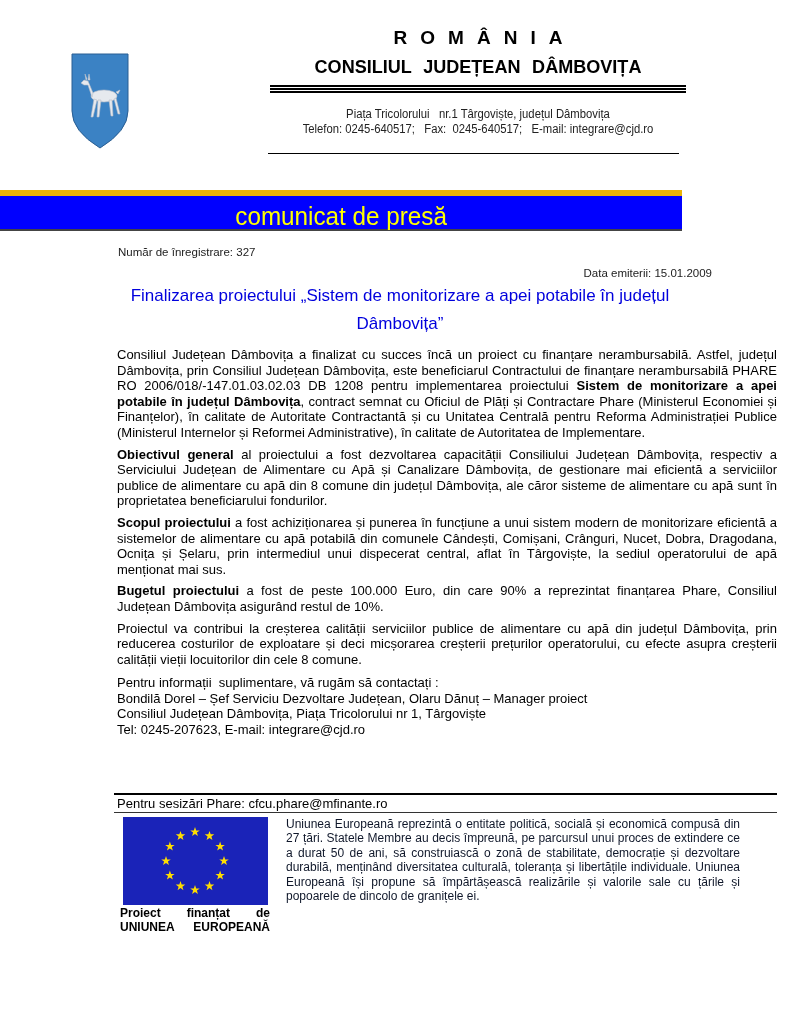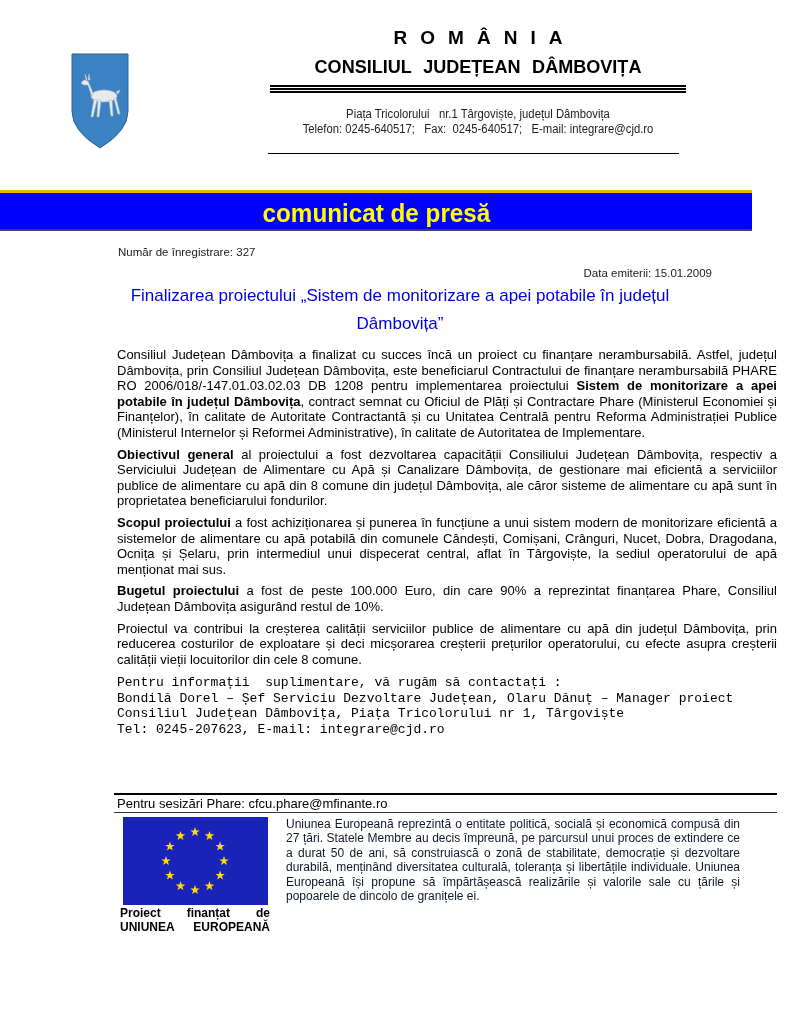--- a/index.html
+++ b/index.html
@@ -9,36 +9,36 @@
     
     #crest { left: 71px; top: 53px; width: 58px; width: 57px; height: 96px; }
     #country { left: 270px; width: 416px; top: 26px; text-align: center; font-weight: bold; font-size: 19px; letter-spacing: 13px; line-height: 24px; padding-left: 13px; box-sizing: border-box; }
     #council { left: 270px; width: 416px; top: 55px; text-align: center; font-weight: bold; font-size: 19px; line-height: 24px; word-spacing: 7px; transform: scaleX(0.95); }
     #triple-rule { left: 270px; width: 416px; top: 85px; height: 8px; }
     #triple-rule div { height: 2px; background: #000; margin-bottom: 1px; }
     #address { left: 262px; width: 432px; top: 107px; text-align: center; font-size: 12px; line-height: 15px; color: #222; transform: scaleX(0.94); }
     #thin-rule { left: 268px; width: 411px; top: 153px; height: 1px; background: #000; }
 
     
-    #banner { left: 0; top: 190px; width: 752px; height: 41px; background: #0000ff; border-top: 3px solid #eab308; border-bottom: 2px solid #444; box-sizing: border-box; text-align: center; font-weight: bold; }
+    #banner { left: 0; top: 190px; width: 682px; height: 41px; background: #0000ff; border-top: 6px solid #eab308; border-bottom: 2px solid #444; box-sizing: border-box; text-align: center; }
     #banner span { color: #ffff00; font-size: 25px; line-height: 40px; display: inline-block; transform: scaleX(0.97); }
 
     
     #reg-no { left: 118px; top: 246px; font-size: 11.5px; color: #222; }
     #issue-date { right: 78px; top: 267px; font-size: 11.5px; color: #222; }
 
     
     #title { left: 110px; width: 580px; top: 282px; text-align: center; font-size: 17px; line-height: 28px; color: #0000dd; }
 
     
     #body-text { left: 117px; width: 660px; top: 347px; font-size: 13px; line-height: 15.6px; text-align: justify; }
     #body-text p { margin: 0 0 6px 0; }
     #body-text p.nomb { margin-bottom: 0; }
     #body-text b { font-weight: bold; }
-    .contact-line { display: block; text-align: left; font-family: Liberation Mono, monospace; }
+    .contact-line { display: block; text-align: left; }
 
     
     #phare-top { left: 114px; width: 663px; top: 793px; height: 2px; background: #000; }
     #phare-text { left: 117px; top: 796px; font-size: 13px; line-height: 15px; }
     #phare-bottom { left: 114px; width: 663px; top: 812px; height: 1px; background: #333; }
 
     
     #eu-flag { left: 123px; top: 817px; width: 145px; height: 88px; background: #1a23b8; }
     #eu-caption { left: 120px; width: 150px; top: 906px; font-size: 12px; line-height: 14px; font-weight: bold; }
     #eu-caption .row { display: flex; justify-content: space-between; }

